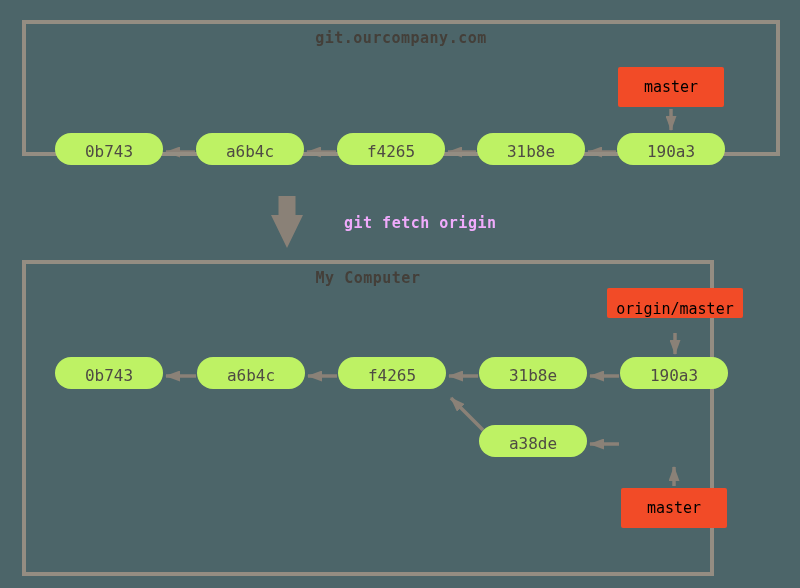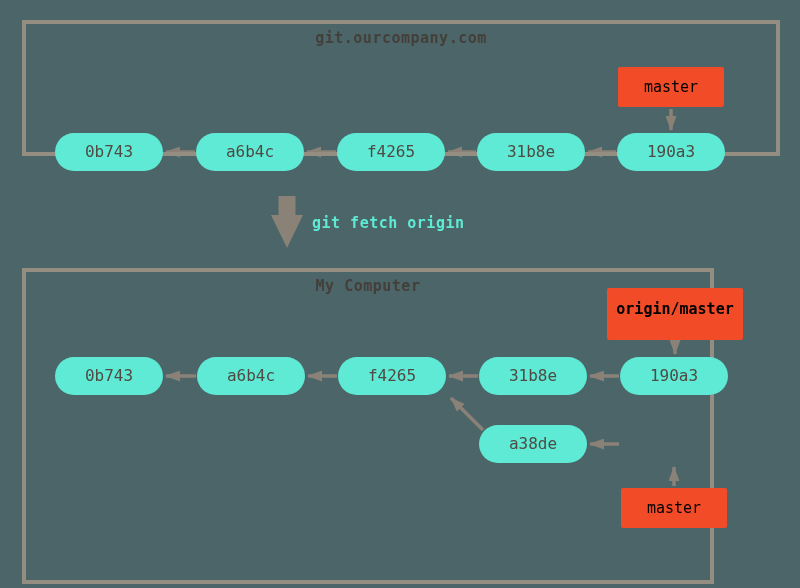--- a/index.html
+++ b/index.html
@@ -9,29 +9,29 @@
   }
   .arrows{position:absolute;left:0;top:0;width:800px;height:588px;pointer-events:none;}
   .repo-box{
     position:absolute;border:4px solid #948d82;box-sizing:border-box;background:transparent;
   }
   .repo-title{
     position:absolute;left:0;width:100%;text-align:center;
     font-size:15px;font-weight:bold;color:#443f39;letter-spacing:0.5px;
   }
   .commit{
-    position:absolute;width:108px;height:38px;border-radius:19px;
-    background:#5eead4;color:#4f4b44;font-size:16px;line-height:38px;text-align:center;
+    position:absolute;width:108px;height:32px;border-radius:19px;
+    background:#bef264;color:#4f4b44;font-size:16px;line-height:38px;text-align:center;
   }
   .branch{
     position:absolute;background:#f24b27;color:#000000;font-size:15px;
     text-align:center;border-radius:2px;
   }
   .cmd{
-    position:absolute;font-size:15px;font-weight:bold;color:#5eead4;letter-spacing:0.5px;
+    position:absolute;font-size:15px;font-weight:bold;color:#f0abfc;letter-spacing:0.5px;margin-left:32px;
   }
 </style>
 </head>
 <body>
 
 <div class="canvas">
 
   <svg class="arrows" width="800" height="588" viewBox="0 0 800 588" xmlns="http://www.w3.org/2000/svg">
     <defs>
       <marker id="ah" viewBox="0 0 15 11" refX="14" refY="5.5" markerWidth="15" markerHeight="11" orient="auto" markerUnits="userSpaceOnUse">
@@ -67,27 +67,27 @@
   <div class="commit" style="left:55px;top:133px;">0b743</div>
   <div class="commit" style="left:196px;top:133px;">a6b4c</div>
   <div class="commit" style="left:337px;top:133px;">f4265</div>
   <div class="commit" style="left:477px;top:133px;">31b8e</div>
   <div class="commit" style="left:617px;top:133px;">190a3</div>
 
   <div class="branch" style="left:618px;top:67px;width:106px;height:40px;line-height:40px;">master</div>
 
   <div class="cmd" style="left:312px;top:214px;">git fetch origin</div>
 
-  <div class="repo-box" style="left:22px;top:268px;width:692px;height:316px;">
+  <div class="repo-box" style="left:22px;top:260px;width:692px;height:316px;">
     <div class="repo-title" style="top:5px;">My Computer</div>
   </div>
 
   <div class="commit" style="left:55px;top:357px;">0b743</div>
   <div class="commit" style="left:197px;top:357px;">a6b4c</div>
   <div class="commit" style="left:338px;top:357px;">f4265</div>
   <div class="commit" style="left:479px;top:357px;">31b8e</div>
   <div class="commit" style="left:620px;top:357px;">190a3</div>
   <div class="commit" style="left:479px;top:425px;">a38de</div>
 
-  <div class="branch" style="left:607px;top:288px;width:136px;height:52px;line-height:42px;font-weight:bold;">origin/master</div>
+  <div class="branch" style="left:607px;top:288px;width:136px;height:30px;line-height:42px;">origin/master</div>
   <div class="branch" style="left:621px;top:488px;width:106px;height:40px;line-height:40px;">master</div>
 
 </div>
 
 </body></html>

